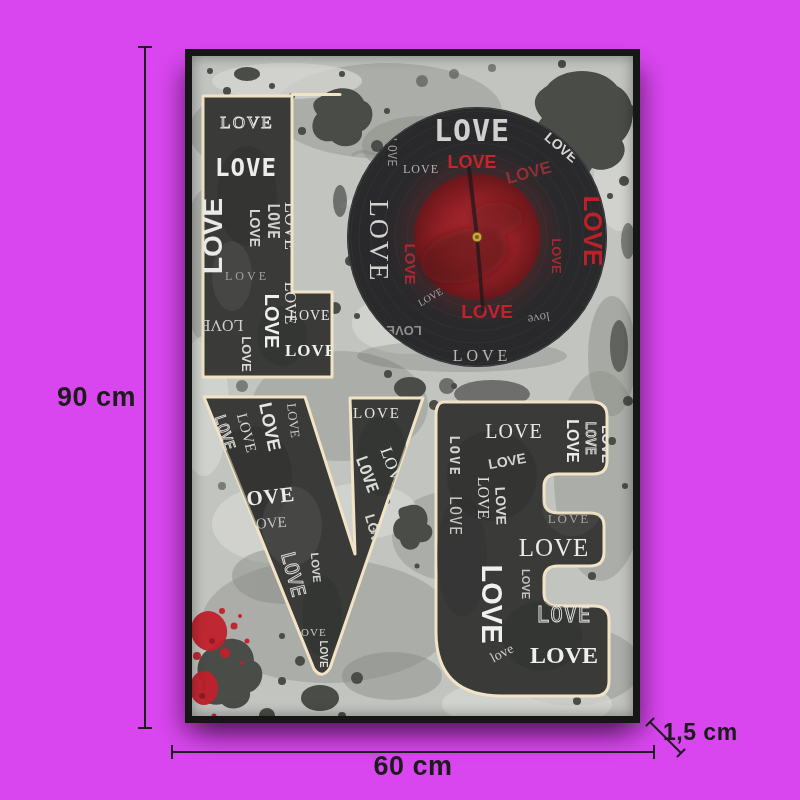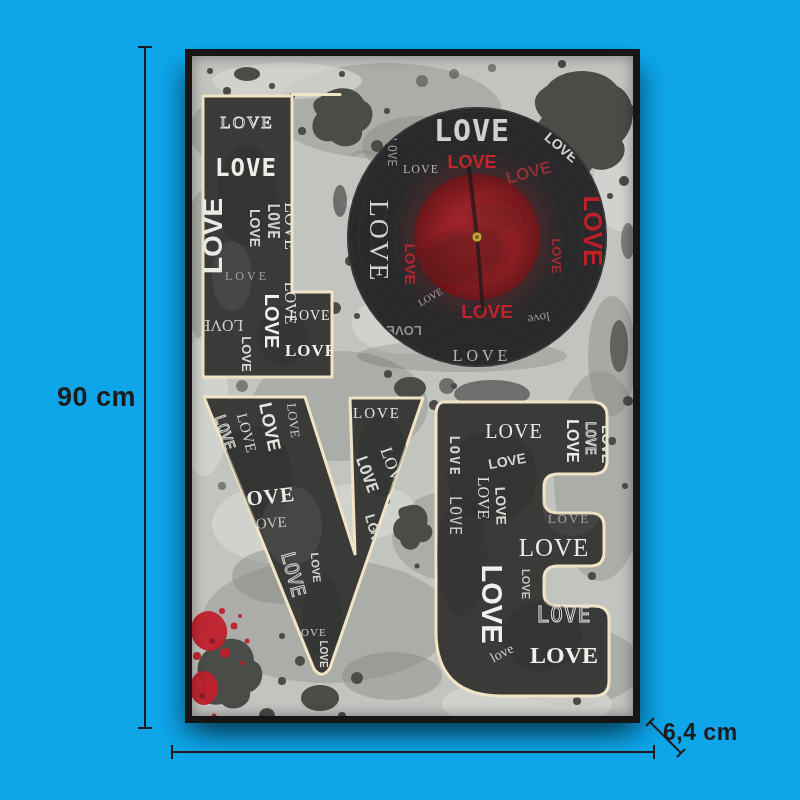--- a/index.html
+++ b/index.html
@@ -1,17 +1,17 @@
 <!DOCTYPE html>
 <html><head>
 <meta charset="utf-8">
 <style>
   html,body{margin:0;padding:0;}
   body{width:800px;height:800px;background:#ffffff;font-family:"Liberation Sans",sans-serif;}
-  .stage{position:relative;width:800px;height:800px;background:#0ea5e9;overflow:hidden;}
+  .stage{position:relative;width:800px;height:800px;background:#d946ef;overflow:hidden;}
 
   
   .frame{position:absolute;left:185px;top:49px;width:455px;height:674px;
     border:7px solid #161616;box-sizing:border-box;background:#c2c4c0;
     box-shadow:-12px 14px 22px -6px rgba(0,0,0,.28),
                12px 14px 22px -6px rgba(0,0,0,.28),
                0 16px 26px -6px rgba(0,0,0,.33);}
   .frame::after{content:"";position:absolute;inset:0;box-shadow:inset 0 0 14px rgba(0,0,0,.38);pointer-events:none;}
   .art{position:absolute;inset:0;width:100%;height:100%;display:block;}
 
@@ -312,23 +312,24 @@
     <span class="line"></span>
     <span class="cap b"></span>
   </div>
   <div class="dimlabel lbl-height">90 cm</div>
 
   <div class="hdim">
     <span class="cap l"></span>
     <span class="line"></span>
     <span class="cap r"></span>
   </div>
+  <div class="dimlabel lbl-width">60 cm</div>
 
   <svg class="depth-svg" viewBox="0 0 120 60">
     <g stroke="#1c1c1c" stroke-width="2" stroke-linecap="round">
       <line x1="13" y1="10" x2="44" y2="41"></line>
       <line x1="9.5" y1="13.5" x2="16.5" y2="6.5"></line>
       <line x1="40.5" y1="44.5" x2="47.5" y2="37.5"></line>
     </g>
   </svg>
-  <div class="dimlabel lbl-depth">6,4 cm</div>
+  <div class="dimlabel lbl-depth">1,5 cm</div>
 
 </div>
 
 </body></html>

